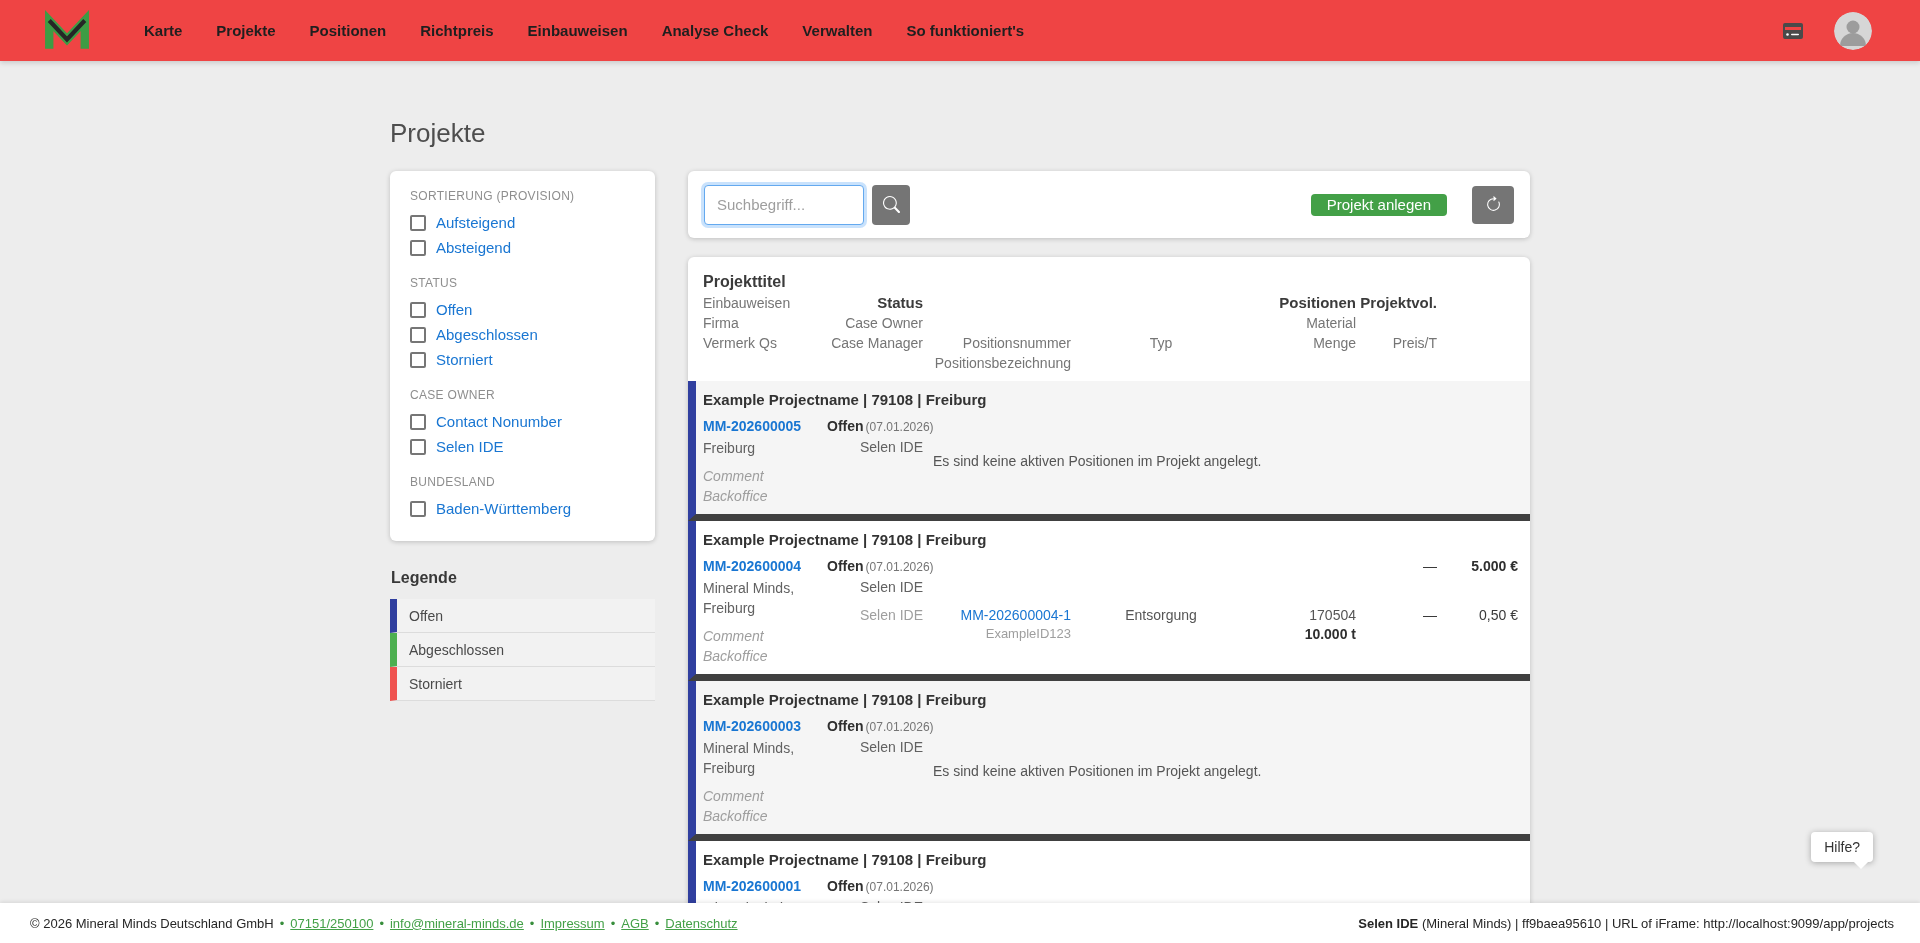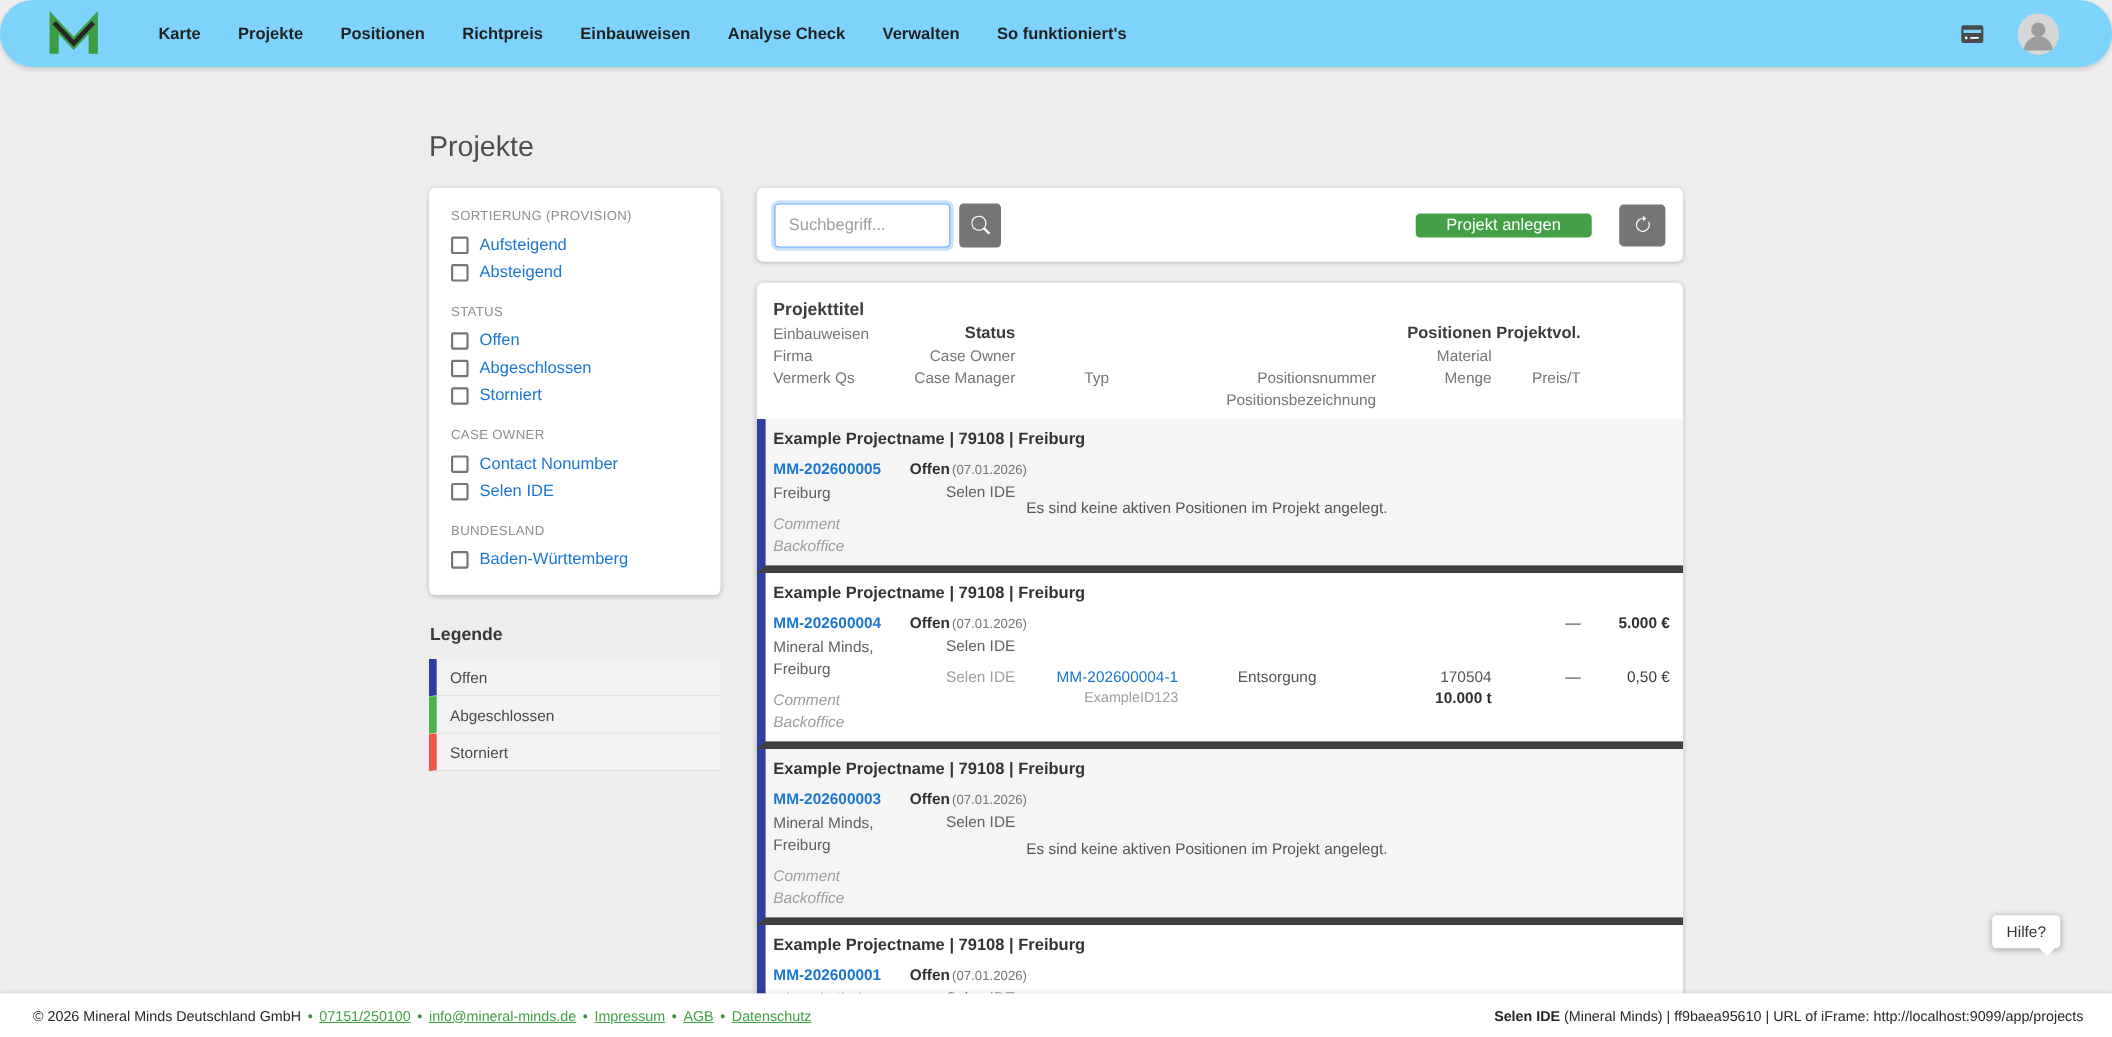--- a/index.html
+++ b/index.html
@@ -6,23 +6,23 @@
   html,body { width:1920px; height:943px; }
   body {
     font-family:"Liberation Sans", sans-serif;
     background:#ededed; color:#333;
     overflow:hidden; position:relative;
   }
   a { text-decoration:none; cursor:pointer; }
 
   
   .navbar {
-    height:61px; background:#7dd3fc; display:flex; align-items:center;
+    height:61px; background:#ef4444; display:flex; align-items:center;
     padding:0 48px 0 44px; box-shadow:0 2px 5px rgba(0,0,0,.15);
-    position:relative; z-index:10;border-radius:30px;
+    position:relative; z-index:10;
   }
   .logo { width:46px; height:42px; margin-right:54px; display:flex; align-items:center; cursor:pointer; }
   .nav-items { display:flex; gap:34px; align-items:center; }
   .nav-item { font-size:15px; font-weight:700; color:#1f1f1f; white-space:nowrap; }
   .nav-right { margin-left:auto; display:flex; align-items:center; gap:26px; }
   .device-icon { display:flex; cursor:pointer; }
   .avatar { width:38px; height:38px; border-radius:50%; overflow:hidden; display:flex; cursor:pointer; }
 
   
   .page-content { width:1140px; margin:0 auto; padding-top:57px; }
@@ -58,21 +58,21 @@
     width:160px; height:40px; border:1px solid #64a9ef; border-radius:4px;
     padding:0 12px; font-size:15px; color:#333; outline:none;
     font-family:"Liberation Sans", sans-serif;
     box-shadow:0 0 0 3px rgba(62,151,244,.28);
   }
   .search-input::placeholder { color:#9e9e9e; }
   .btn { border:none; border-radius:4px; cursor:pointer; display:flex; align-items:center; justify-content:center; }
   .search-btn { width:38px; height:40px; margin-left:8px; background:#757575; }
   .spacer { flex:1; }
   .create-btn {
-    height:22px; padding:0 28px; background:#43a047; color:#fff;
+    height:22px; padding:0 16px; background:#43a047; color:#fff;
     font-size:15px; font-family:"Liberation Sans", sans-serif;
   }
   .refresh-btn { width:42px; height:38px; margin-left:25px; background:#757575; }
 
   
   .table-card { margin-top:19px; border-radius:6px 6px 0 0; overflow:hidden; }
   .table-header { padding:14px 12px 8px 15px; }
   .header-grid { display:grid; grid-template-columns:124px 96px 148px 180px 105px 81px 81px; }
   .hcol { display:flex; flex-direction:column; }
   .hcol.right { text-align:right; }
@@ -282,26 +282,26 @@
               <div class="h-big">Projekttitel</div>
               <div class="h-sub">Einbauweisen</div>
               <div class="h-sub">Firma</div>
               <div class="h-sub">Vermerk Qs</div>
             </div>
             <div class="hcol right pt1">
               <div class="h-main">Status</div>
               <div class="h-sub">Case Owner</div>
               <div class="h-sub">Case Manager</div>
             </div>
-            <div class="hcol center pt3">
-              <div class="h-sub">Typ</div>
-            </div>
             <div class="hcol right pt3">
               <div class="h-sub">Positionsnummer</div>
               <div class="h-sub">Positionsbezeichnung</div>
+            </div>
+            <div class="hcol center pt3">
+              <div class="h-sub">Typ</div>
             </div>
             <div class="hcol right pt1">
               <div class="h-main">Positionen</div>
               <div class="h-sub">Material</div>
               <div class="h-sub">Menge</div>
             </div>
             <div class="hcol right pt1">
               <div class="h-main">Projektvol.</div>
               <div class="h-gap"></div>
               <div class="h-sub">Preis/T</div>

